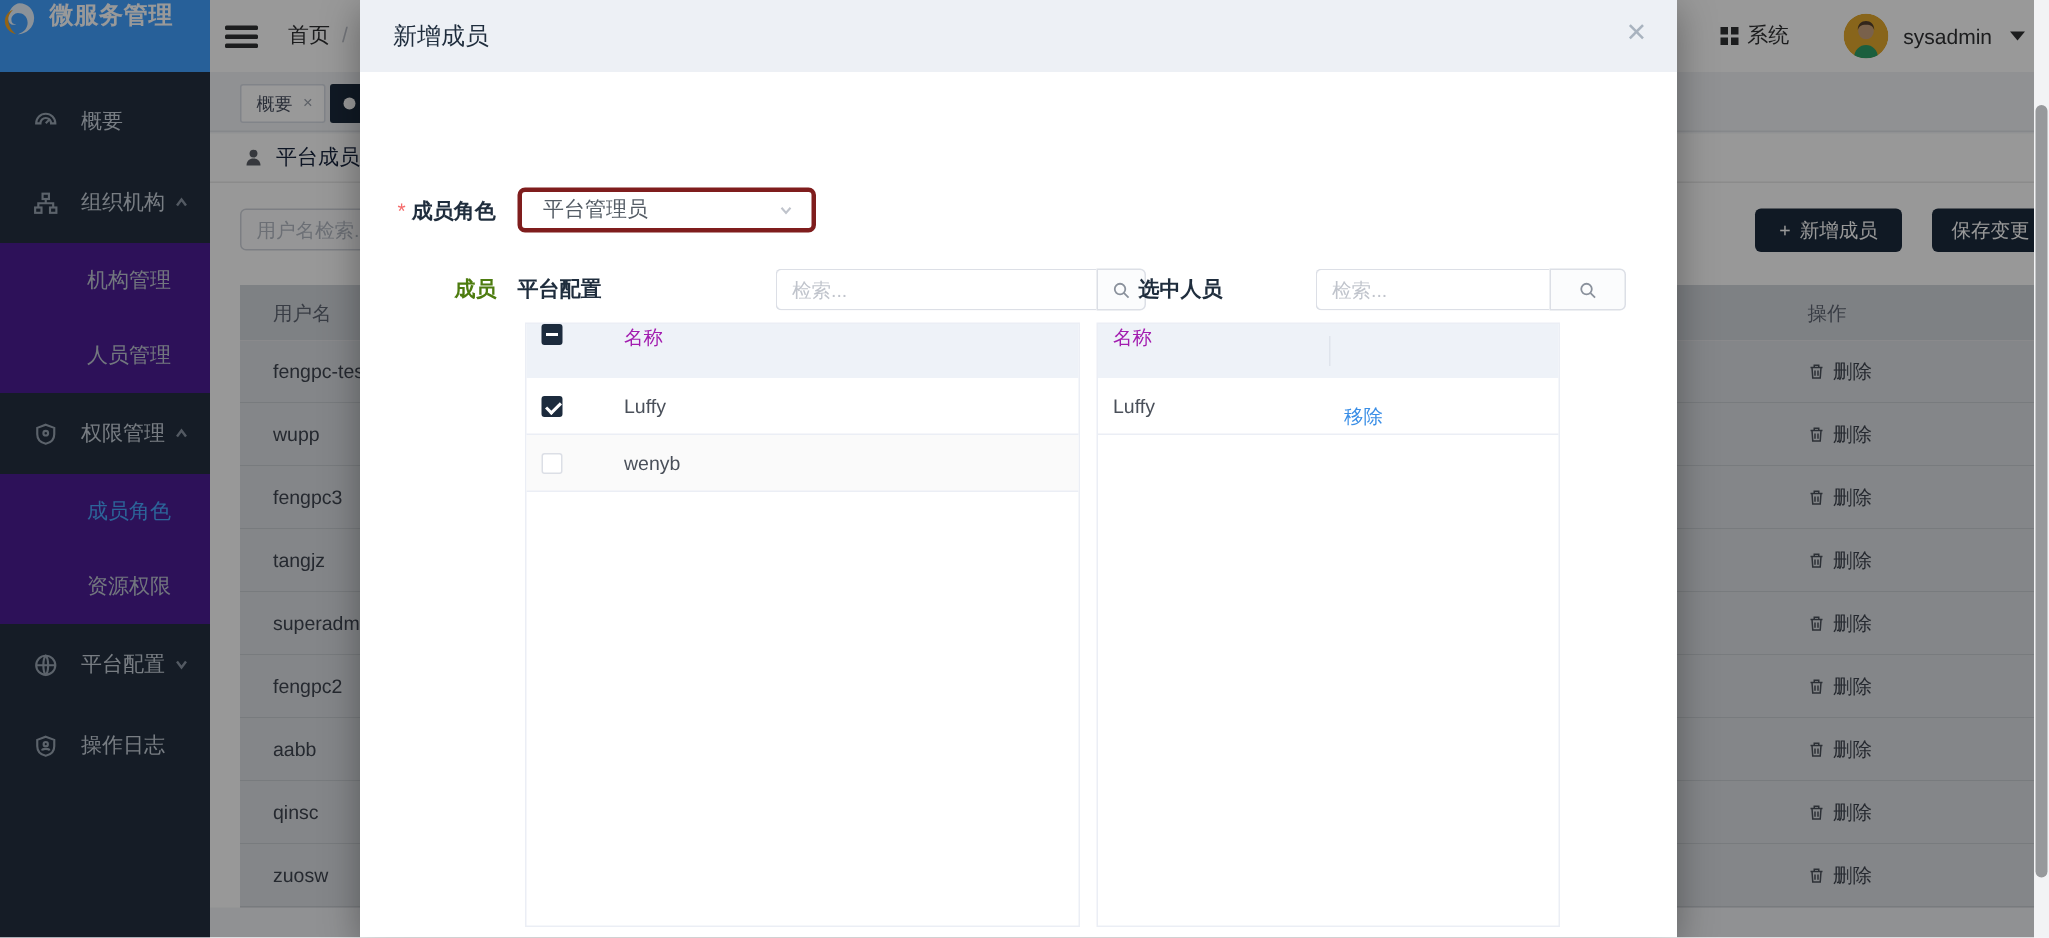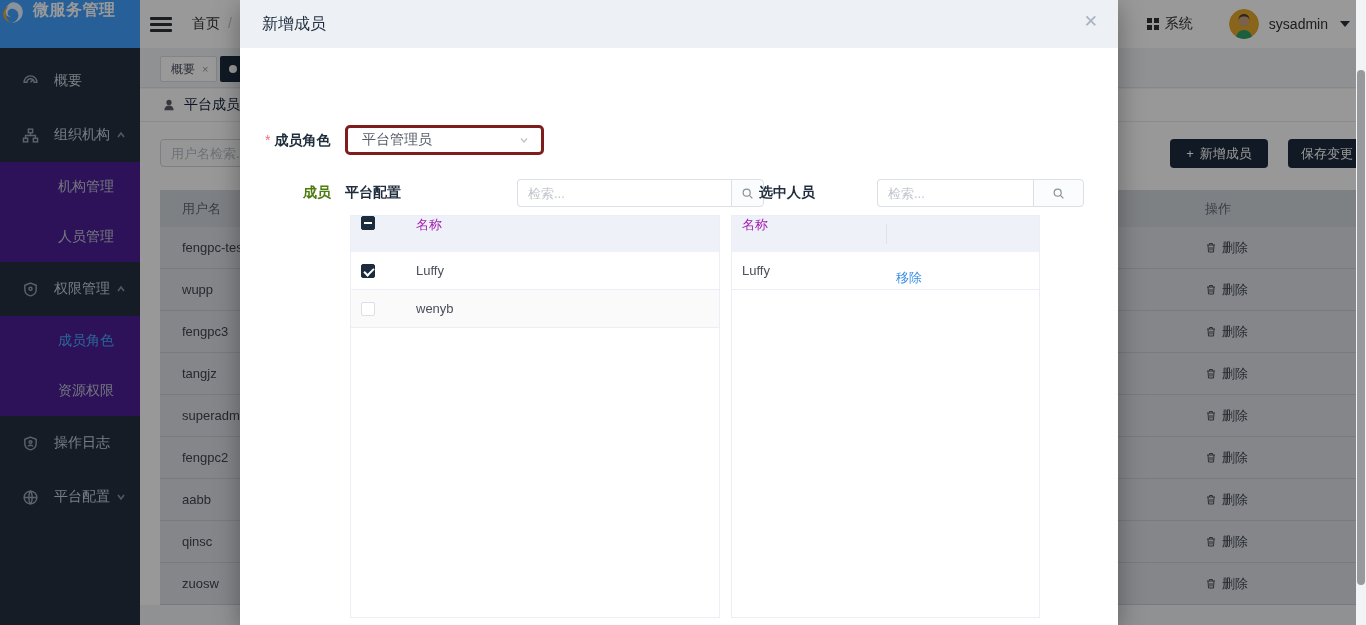--- a/index.html
+++ b/index.html
@@ -165,35 +165,35 @@
       <div class="submenu">
         <div class="smi active">
             <span>成员角色</span>
           </div>
         <div class="smi">
             <span>资源权限</span>
           </div>
       </div>
       <div class="mi">
         <svg class="micon" viewBox="0 0 24 24" fill="none" stroke="currentColor" stroke-width="2">
+            <circle cx="12" cy="12" r="9"></circle>
+            <path d="M3 12h18M12 3c3 3 3 15 0 18-3-3-3-15 0-18z"></path>
+          </svg>
+        <span>平台配置</span>
+        <svg class="chev arrow" viewBox="0 0 10 10" fill="none" stroke="currentColor" stroke-width="1.6">
+            <path d="M2 3l3 4 3-4"></path>
+          </svg>
+      </div>
+      <div class="mi">
+        <svg class="micon" viewBox="0 0 24 24" fill="none" stroke="currentColor" stroke-width="2">
             <path d="M12 3l8 3v6c0 5-3.5 8-8 9-4.5-1-8-4-8-9V6l8-3z"></path>
             <circle cx="12" cy="10" r="2"></circle>
             <path d="M8.5 16c.5-2 6.5-2 7 0"></path>
           </svg>
         <span>操作日志</span>
-      </div>
-      <div class="mi">
-        <svg class="micon" viewBox="0 0 24 24" fill="none" stroke="currentColor" stroke-width="2">
-            <circle cx="12" cy="12" r="9"></circle>
-            <path d="M3 12h18M12 3c3 3 3 15 0 18-3-3-3-15 0-18z"></path>
-          </svg>
-        <span>平台配置</span>
-        <svg class="chev arrow" viewBox="0 0 10 10" fill="none" stroke="currentColor" stroke-width="1.6">
-            <path d="M2 3l3 4 3-4"></path>
-          </svg>
       </div>
     </nav>
   </aside>
 
   <div class="main">
     <header class="topbar">
       <div class="hamburger">
           <i></i>
           <i></i>
           <i></i>

